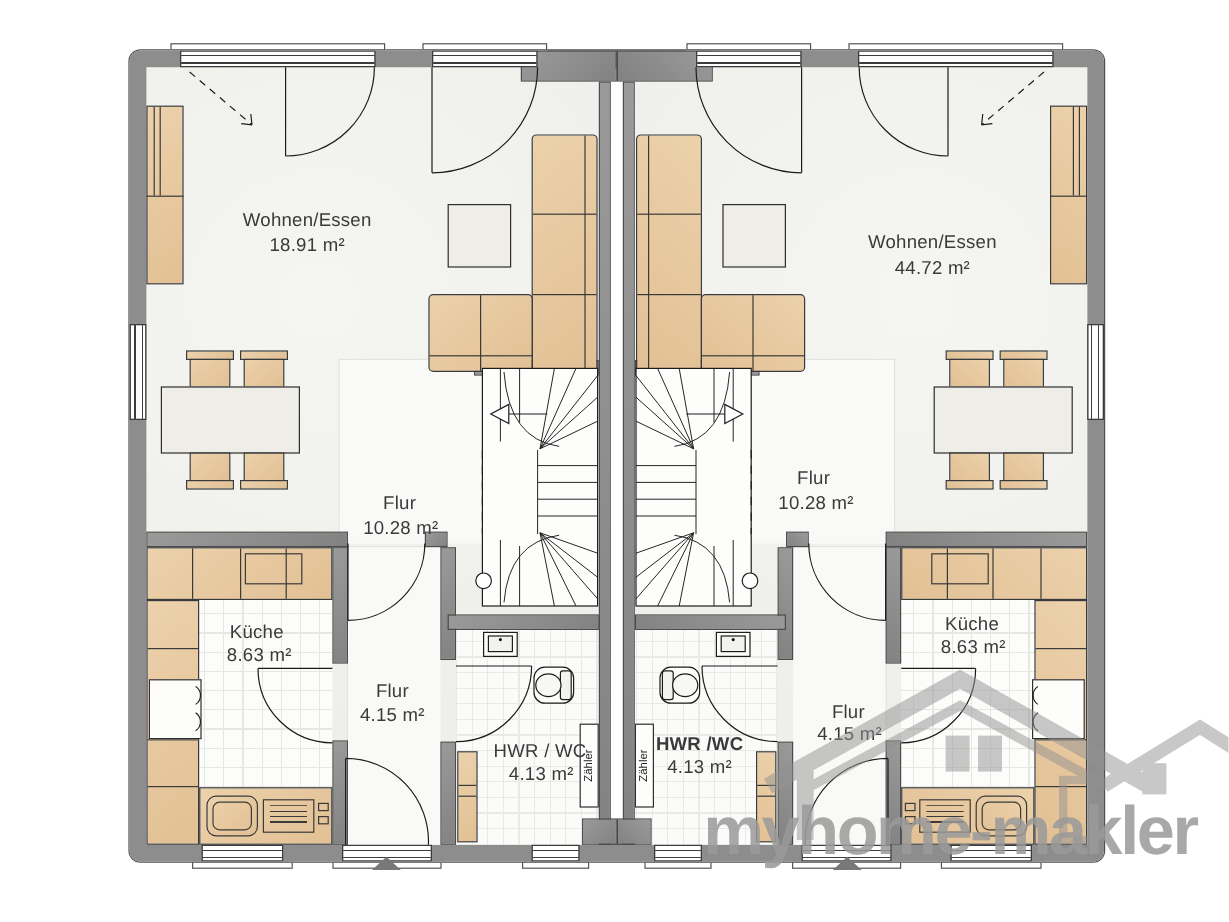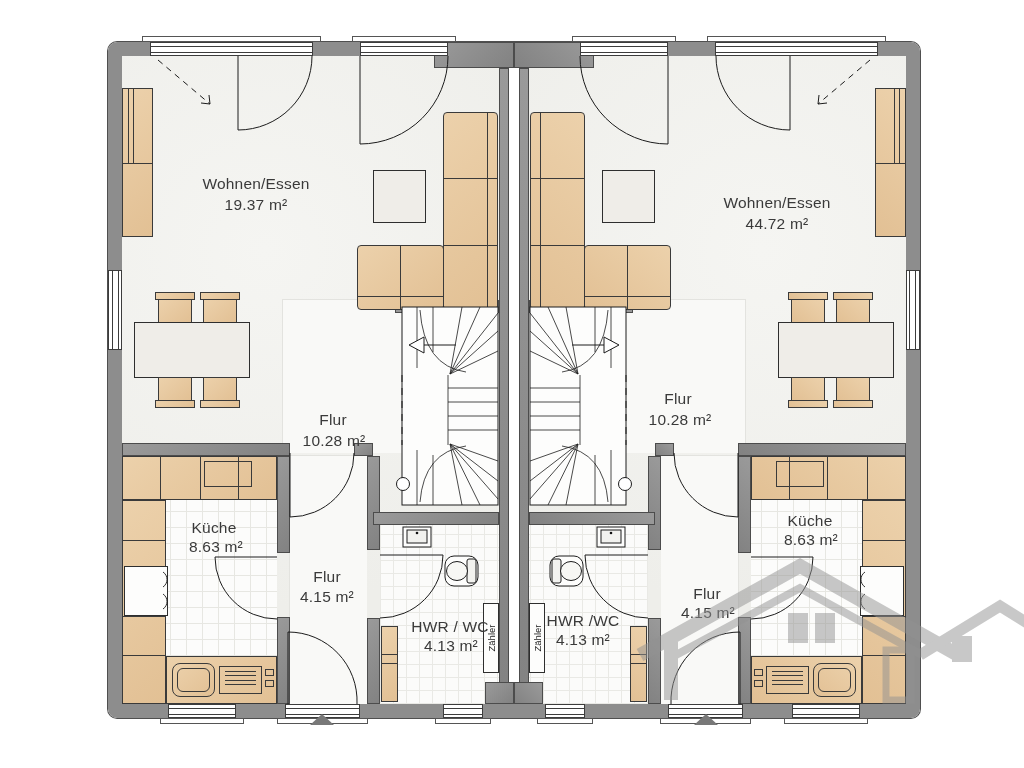--- a/index.html
+++ b/index.html
@@ -292,55 +292,56 @@
         <rect x="407" y="530" width="20" height="13" fill="#f2f2ef"></rect>
         <circle cx="417" cy="533" r="1.3" fill="#111" stroke="none"></circle>
       </g>
       <g stroke="#1c1c1c" stroke-width="0.9" fill="none">
         <path d="M163,572 a9,9 0 0 1 0,15 M163,594 a9,9 0 0 1 0,15"></path>
       </g>
     </svg>
   </div>
 
   <div class="lbl" style="left:256px;top:184px;">Wohnen/Essen</div>
-  <div class="lbl" style="left:256px;top:205px;">19.37 m²</div>
+  <div class="lbl" style="left:256px;top:205px;">18.91 m²</div>
   <div class="lbl" style="left:777px;top:203px;">Wohnen/Essen</div>
   <div class="lbl" style="left:777px;top:224px;">44.72 m²</div>
 
   <div class="lbl" style="left:333px;top:420px;">Flur</div>
   <div class="lbl" style="left:334px;top:441px;">10.28 m²</div>
   <div class="lbl" style="left:678px;top:399px;">Flur</div>
   <div class="lbl" style="left:680px;top:420px;">10.28 m²</div>
 
   <div class="lbl" style="left:214px;top:528px;">Küche</div>
   <div class="lbl" style="left:216px;top:547px;">8.63 m²</div>
   <div class="lbl" style="left:810px;top:521px;">Küche</div>
   <div class="lbl" style="left:811px;top:540px;">8.63 m²</div>
 
   <div class="lbl" style="left:327px;top:577px;">Flur</div>
   <div class="lbl" style="left:327px;top:597px;">4.15 m²</div>
   <div class="lbl" style="left:707px;top:594px;">Flur</div>
   <div class="lbl" style="left:708px;top:613px;">4.15 m²</div>
 
   <div class="lbl" style="left:450px;top:627px;">HWR / WC</div>
   <div class="lbl" style="left:451px;top:646px;">4.13 m²</div>
-  <div class="lbl" style="left:583px;top:621px;">HWR /WC</div>
+  <div class="lbl" style="left:583px;top:621px;font-weight:bold;">HWR /WC</div>
   <div class="lbl" style="left:583px;top:640px;">4.13 m²</div>
 
   <div class="meter-lbl" style="left:491px;top:638px;">Zähler</div>
   <div class="meter-lbl" style="left:537px;top:638px;">Zähler</div>
 
   <div class="abs" id="watermark" style="left:0;top:0;width:1024px;height:768px;">
     <svg class="vec" width="1024" height="768" viewBox="0 0 1024 768">
       <g stroke="#929292" fill="none" opacity="0.5">
         <path d="M640,655 L800,566 L958,655" stroke-width="14"></path>
         <path d="M676,655 L800,588 L922,655" stroke-width="8"></path>
         <rect x="664" y="642" width="14" height="58" fill="#929292" stroke="none"></rect>
         <rect x="788" y="613" width="20" height="30" fill="#929292" stroke="none"></rect>
         <rect x="815" y="613" width="20" height="30" fill="#929292" stroke="none"></rect>
         <rect x="886" y="650" width="25" height="50" fill="none" stroke-width="7"></rect>
         <path d="M920,655 L1000,606 L1078,655" stroke-width="11"></path>
         <rect x="952" y="636" width="20" height="26" fill="#929292" stroke="none"></rect>
       </g>
     </svg>
+    <div id="wm-text">myhome-makler</div>
   </div>
 
 </div>
 
 </body></html>

